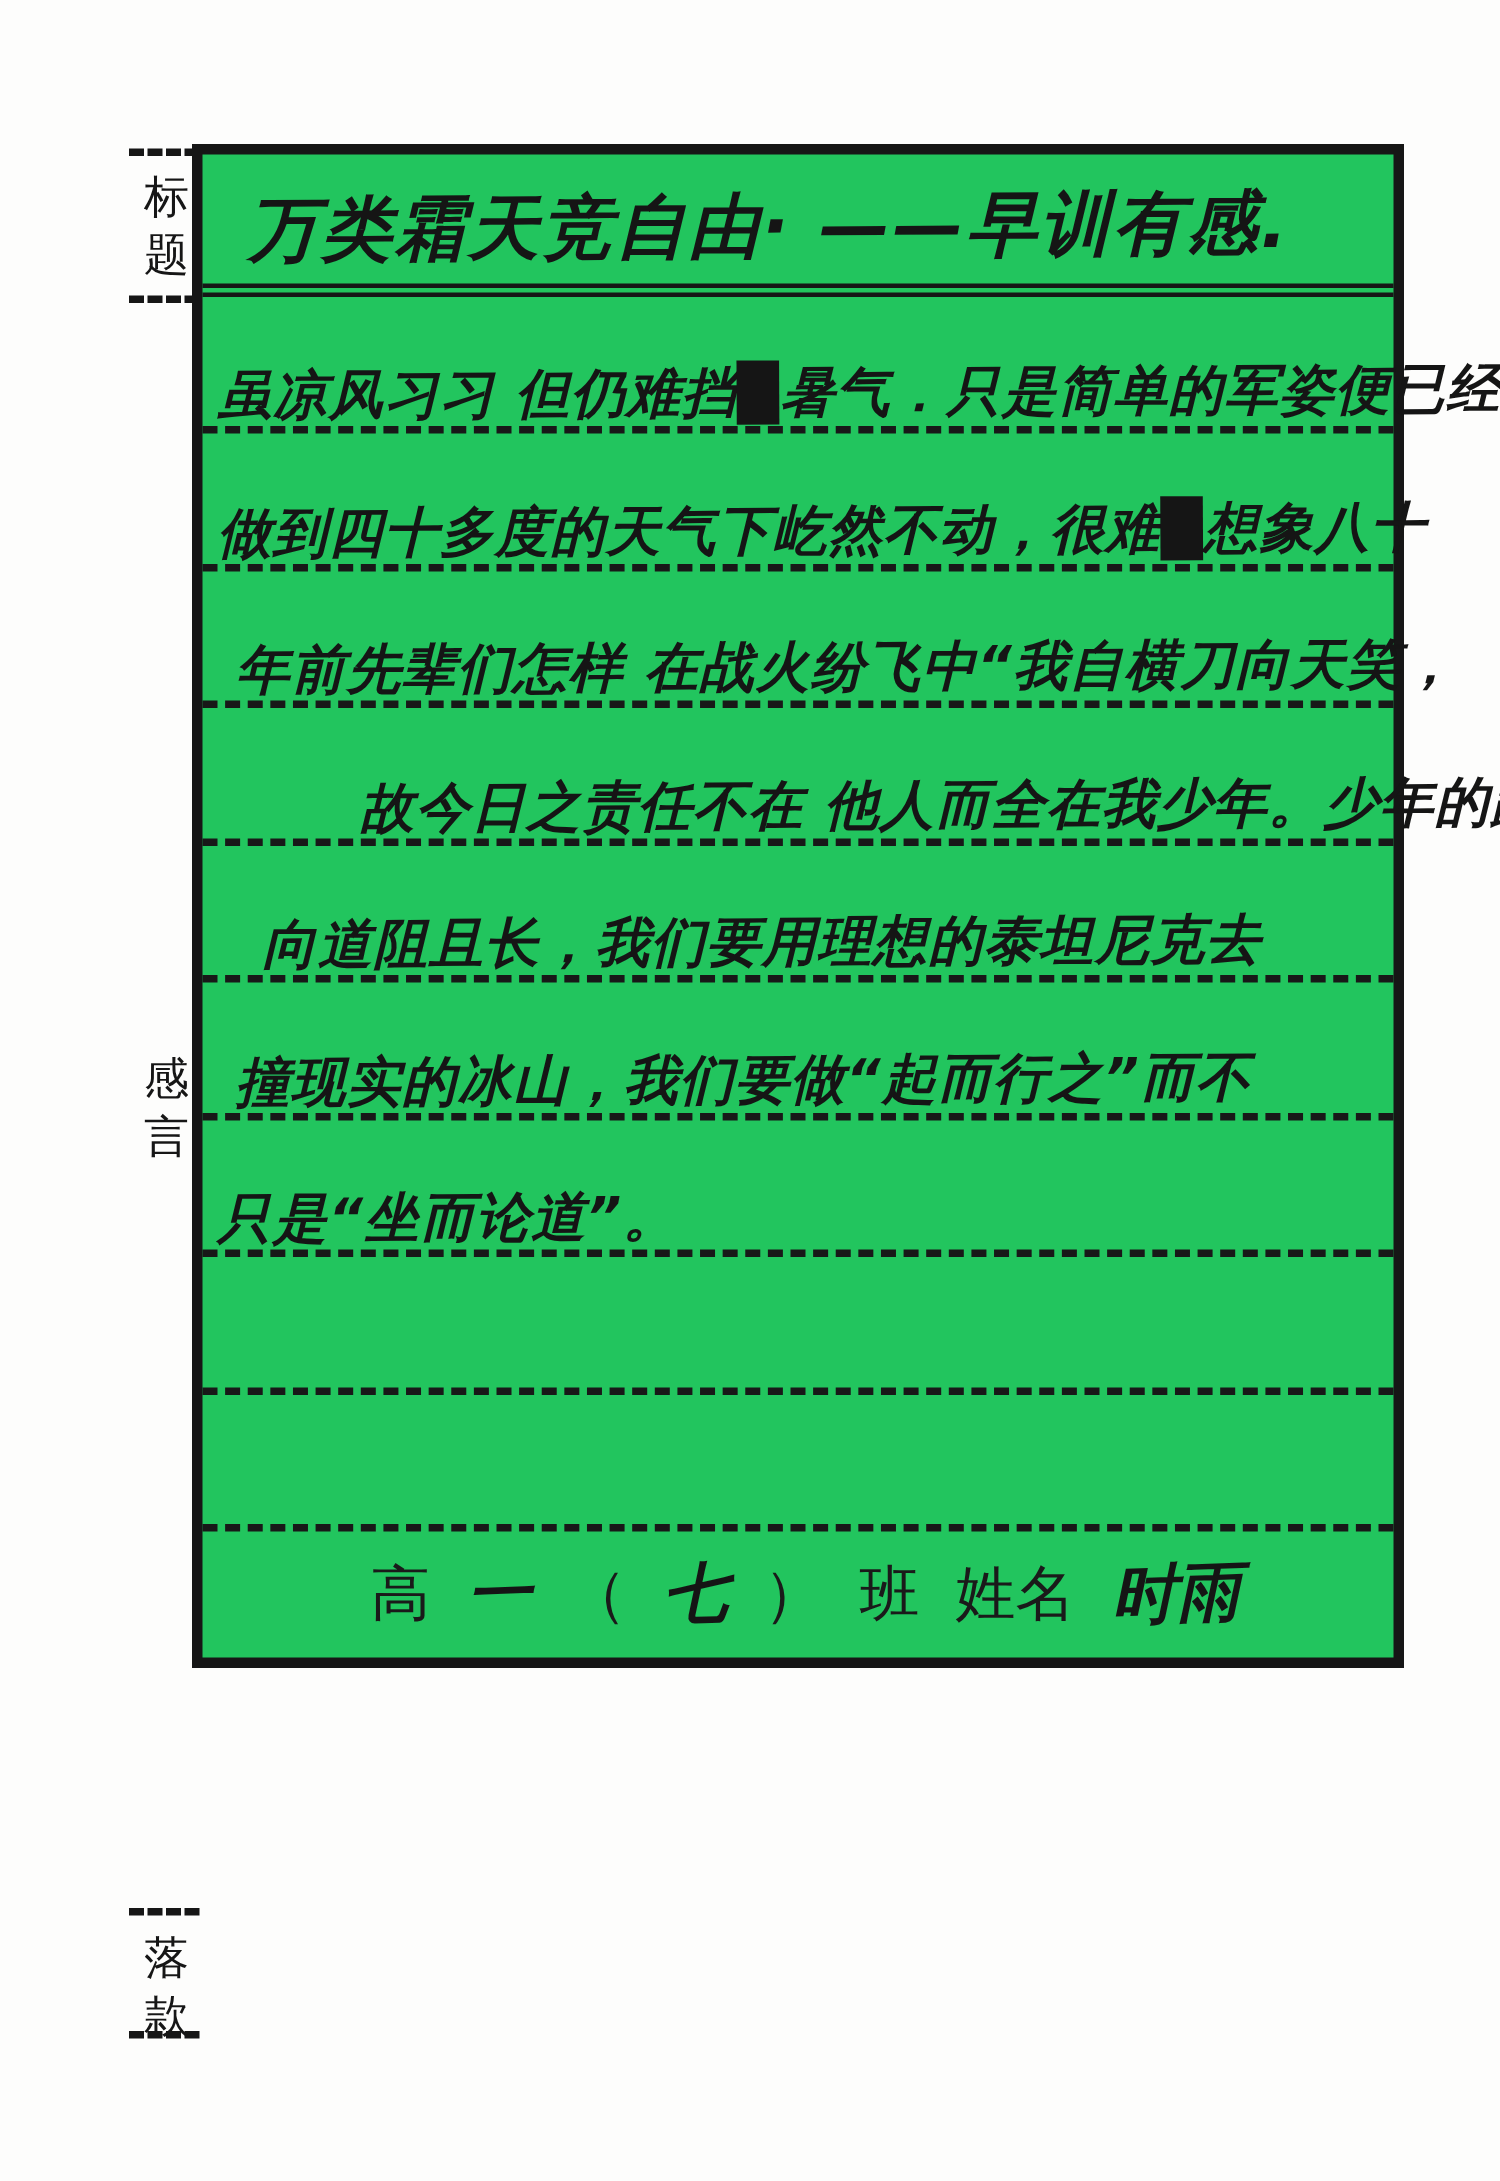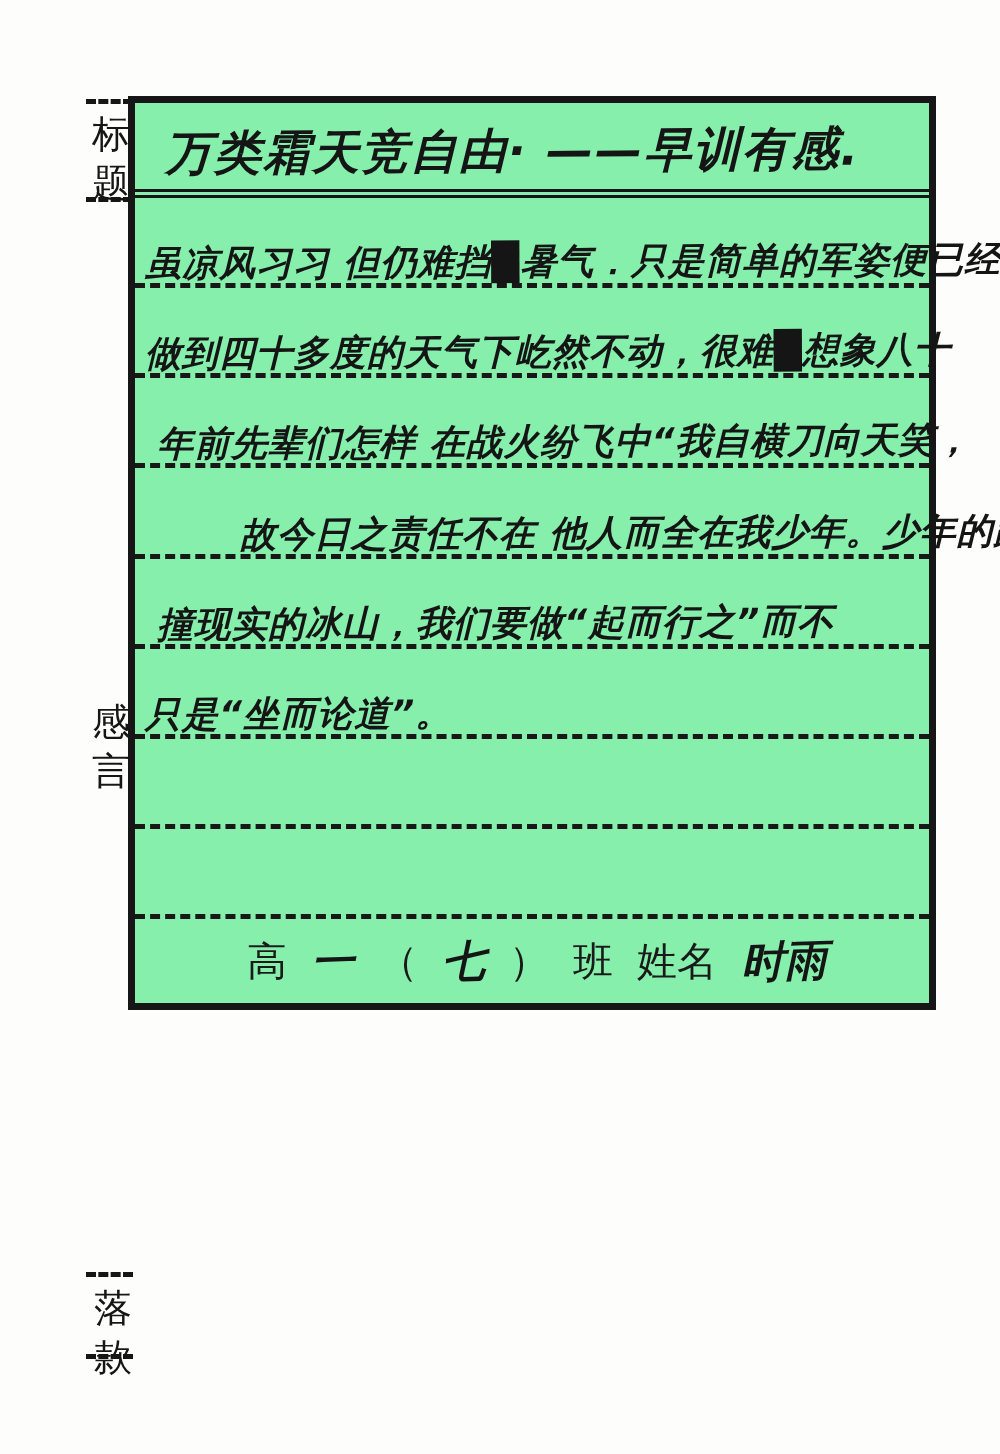--- a/index.html
+++ b/index.html
@@ -13,48 +13,48 @@
     width: 1000px; height: 1454px;
     background: #fdfdfc;
     color: #161616;
     overflow: hidden;
   }
 
   
   .mlabel {
     position: absolute;
     left: 90px; width: 42px;
-    font-family: Liberation Mono, monospace;
-    font-size: 38px; line-height: 1.3;
+    font-family: Liberation Serif, serif;
+    font-size: 30px; line-height: 1.3;
     text-align: center;
     word-break: break-all;
     color: #161616;
   }
   .mlabel.title-label    { top: 112px; }
   .mlabel.remarks-label  { top: 700px; }
-  .mlabel.signature-label{ top: 1286px; text-align: right; }
+  .mlabel.signature-label{ top: 1286px; }
 
   .guide {
     position: absolute;
     left: 86px; width: 47px; height: 0;
     border-top: 5px dashed #161616;
   }
   .g1 { top: 99px; }
   .g2 { top: 197px; }
   .g3 { top: 1272px; }
   .g4 { top: 1354px; }
 
   
   .frame {
     position: absolute;
     left: 128px; top: 96px;
-    width: 808px; height: 914px;
+    width: 808px; height: 1016px;
     border: 7px solid #161616;
     box-sizing: border-box;
-    background: #86efac;
+    background: #22c55e;
   }
 
   .hand {
     font-family: "DejaVu Sans", sans-serif;
     font-style: italic;
     font-weight: 700;
     color: #151515;
     white-space: pre;
   }
   .print {
@@ -137,20 +137,23 @@
         <div class="body-row">
           <span class="hand line-text" style="left: 10px;">做到四十多度的天气下屹然不动，很难█想象八十</span>
         </div>
         <div class="body-row">
           <span class="hand line-text" style="left: 22px;">年前先辈们怎样 在战火纷飞中“我自横刀向天笑，</span>
         </div>
         <div class="body-row">
           <span class="hand line-text" style="left: 105px;">故今日之责任不在 他人而全在我少年。少年的路</span>
         </div>
         <div class="body-row">
+          <span class="hand line-text" style="left: 40px;">向道阻且长，我们要用理想的泰坦尼克去</span>
+        </div>
+        <div class="body-row">
           <span class="hand line-text" style="left: 22px;">撞现实的冰山，我们要做“起而行之”而不</span>
         </div>
         <div class="body-row">
           <span class="hand line-text" style="left: 10px;">只是“坐而论道”。</span>
         </div>
         <div class="body-row">
           <span class="hand line-text" style="left: 10px;"></span>
         </div>
         <div class="body-row">
           <span class="hand line-text" style="left: 10px;"></span>

